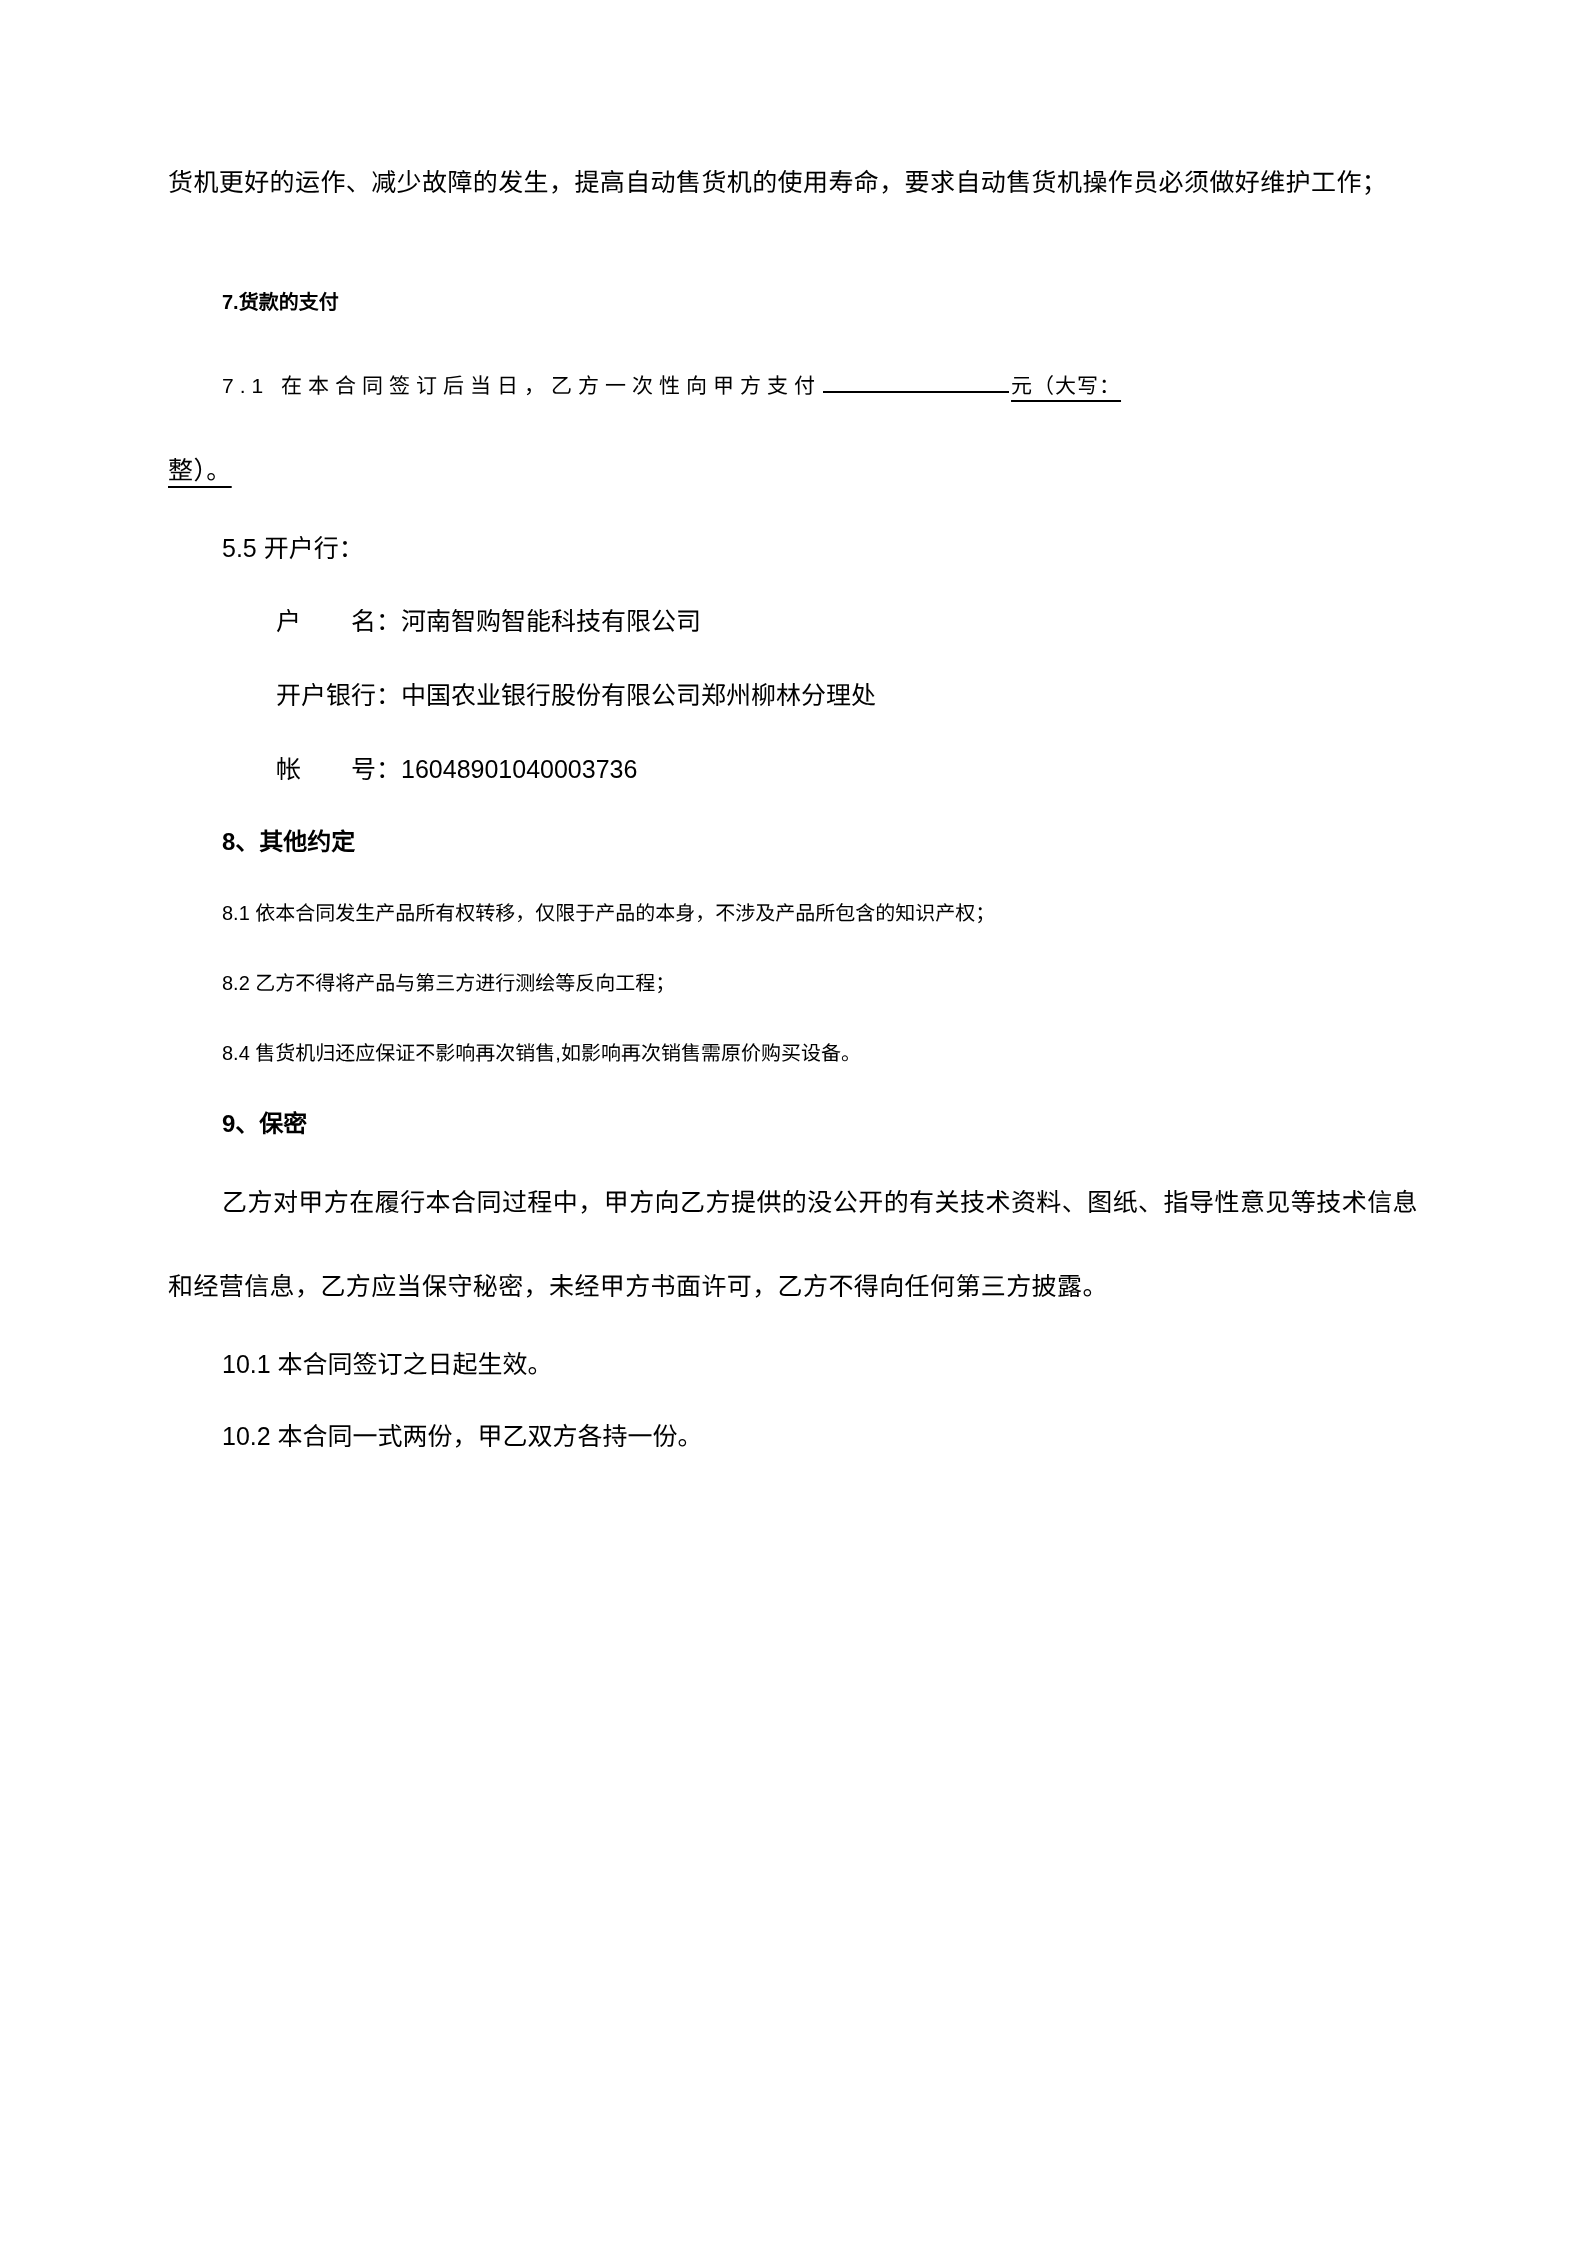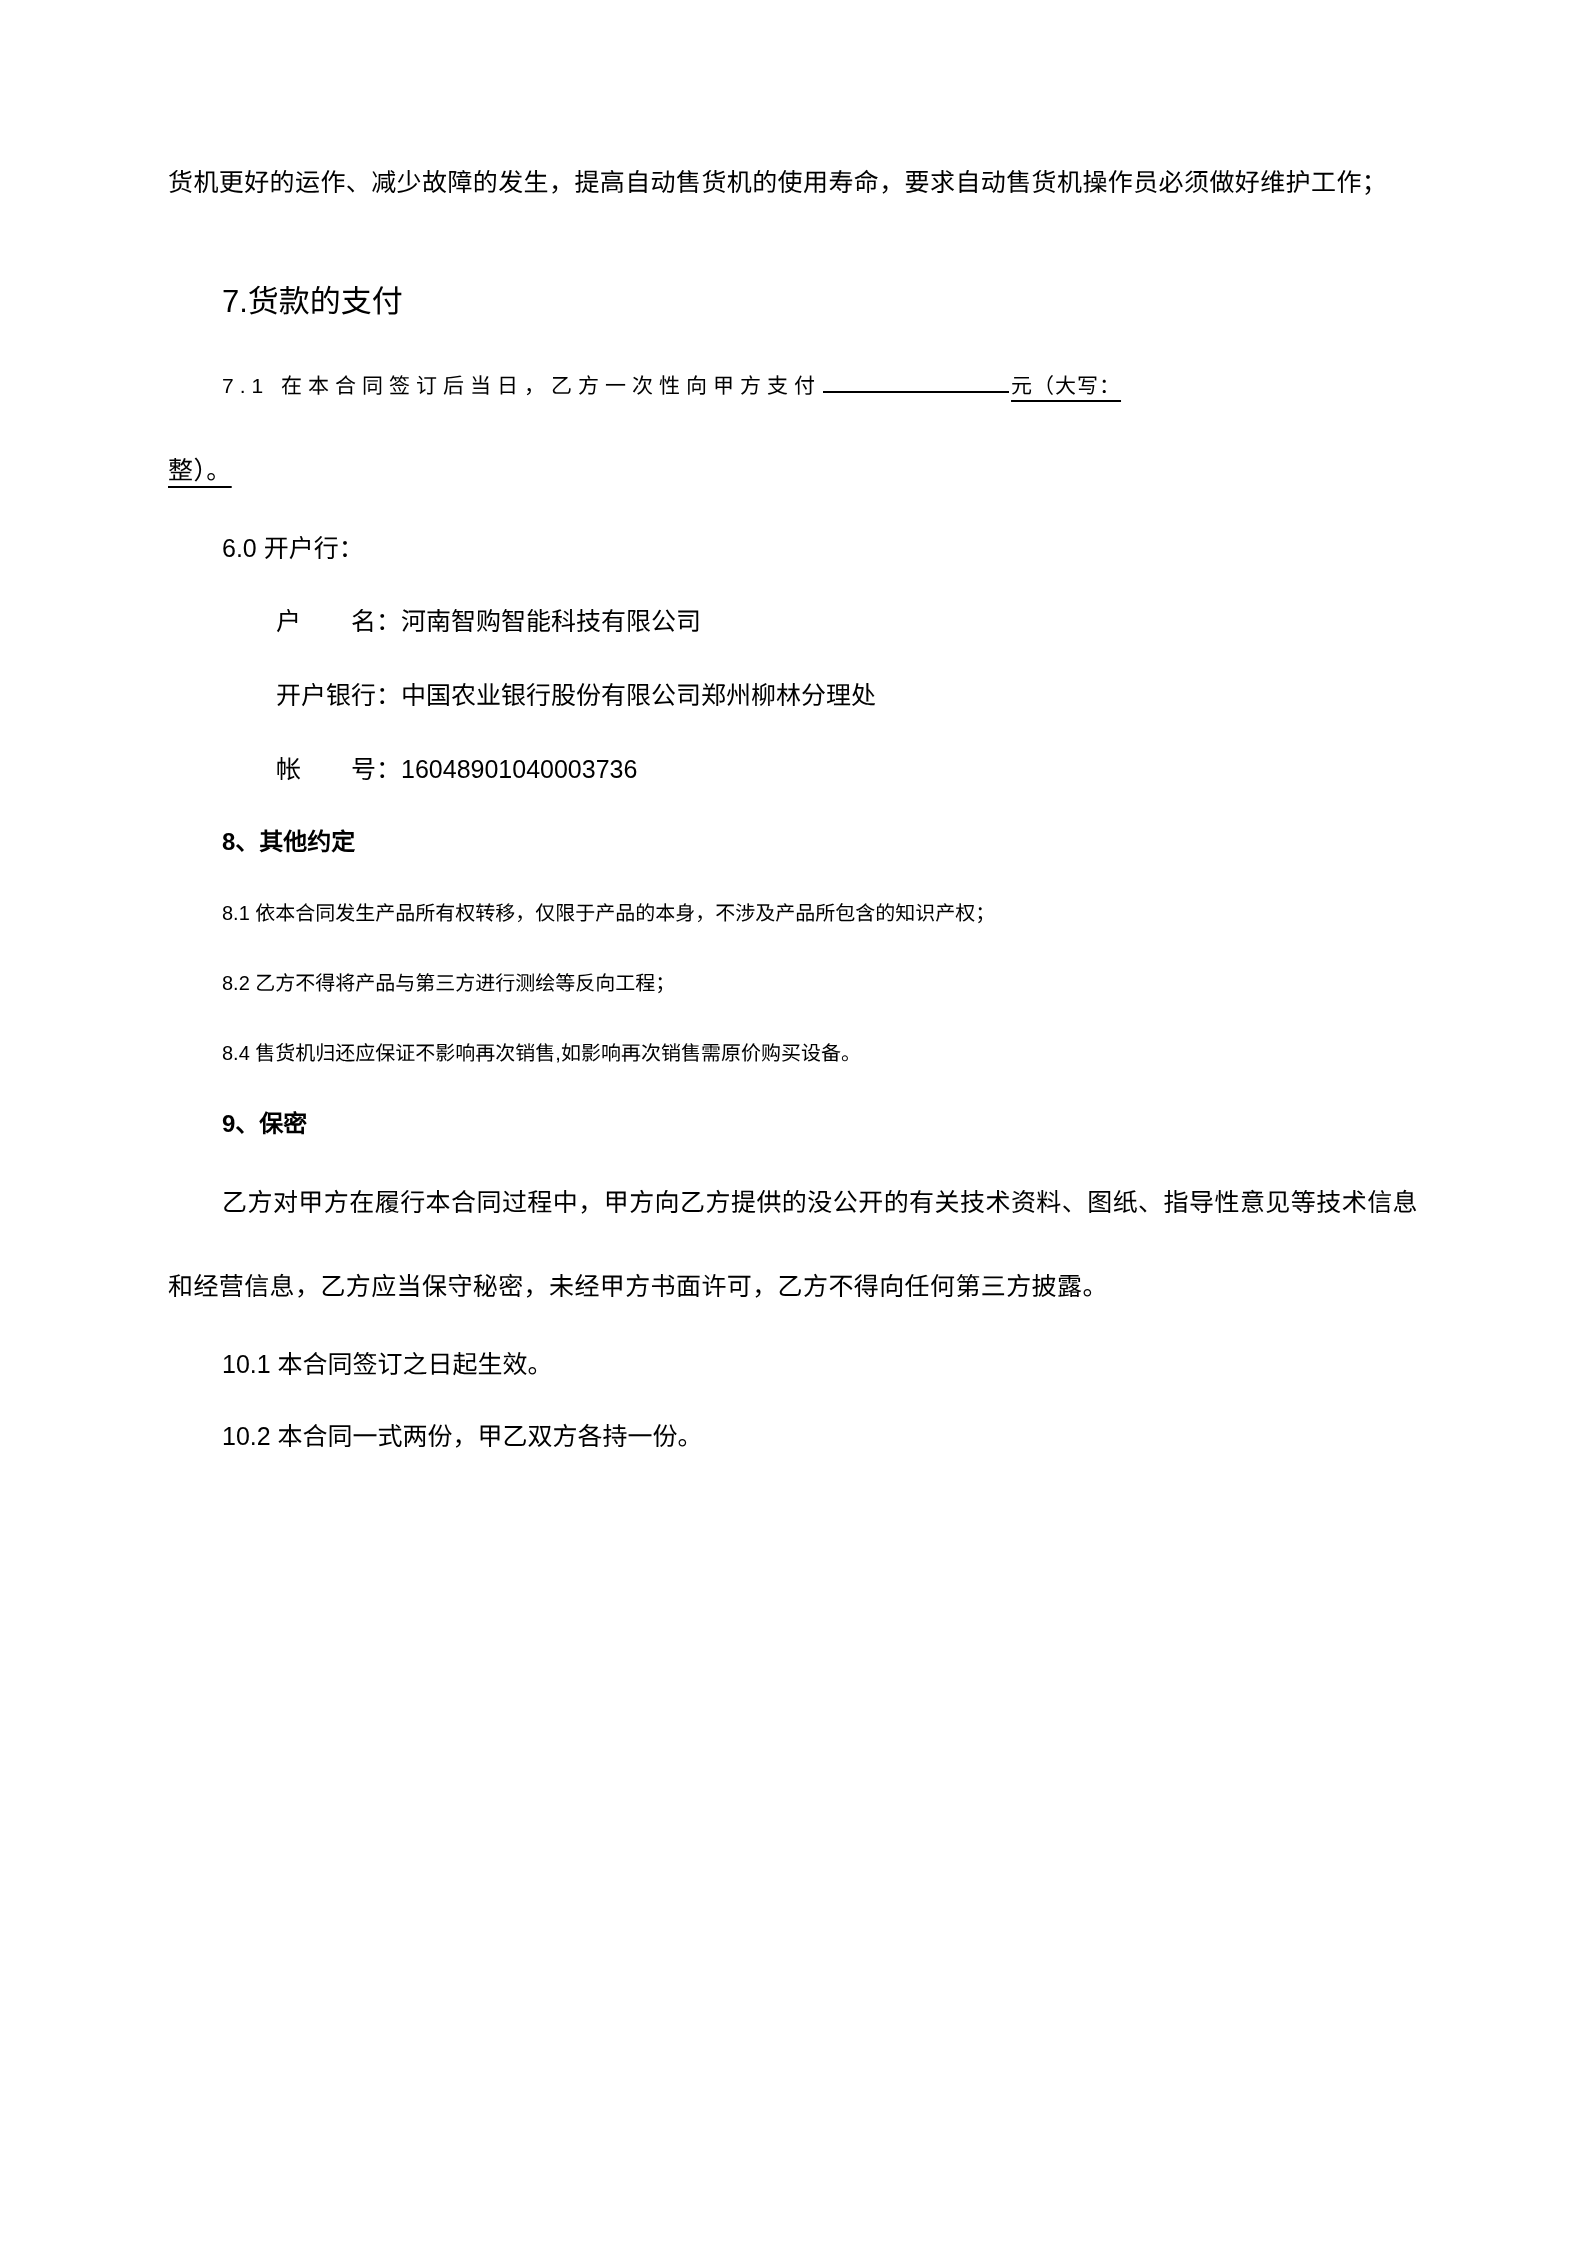--- a/index.html
+++ b/index.html
@@ -33,22 +33,22 @@
     line-height: 84px;
     letter-spacing: 0.4px;
     text-align: justify;
     text-justify: inter-ideograph;
     margin-bottom: 0;
   }
   .indent2 {
     text-indent: 54px;
   }
   .heading {
-    font-weight: normal;
-    font-size: 31px;
+    font-weight: bold;
+    font-size: 20px;
     line-height: 84px;
     text-indent: 54px;
   }
   .heading-sm {
     font-weight: bold;
     font-size: 24px;
     line-height: 72px;
     text-indent: 54px;
   }
   .line-item {
@@ -102,21 +102,21 @@
     <p class="heading">7.货款的支付</p>
 
     <p class="pay-para">
       <span class="stretch">7.1 在本合同签订后当日，乙方一次性向甲方支付</span><span class="blank-underline"></span><span class="u">元（大写：</span>
     </p>
 
     <p class="para-flow">
       <span class="u">整）。</span>
     </p>
 
-    <p class="line-item">6.0 开户行：</p>
+    <p class="line-item">5.5 开户行：</p>
 
     <p class="bank-line">
       <span>户　　名：</span><span>河南智购智能科技有限公司</span>
     </p>
 
     <p class="bank-line">
       <span>开户银行：</span><span>中国农业银行股份有限公司郑州柳林分理处</span>
     </p>
 
     <p class="bank-line">

